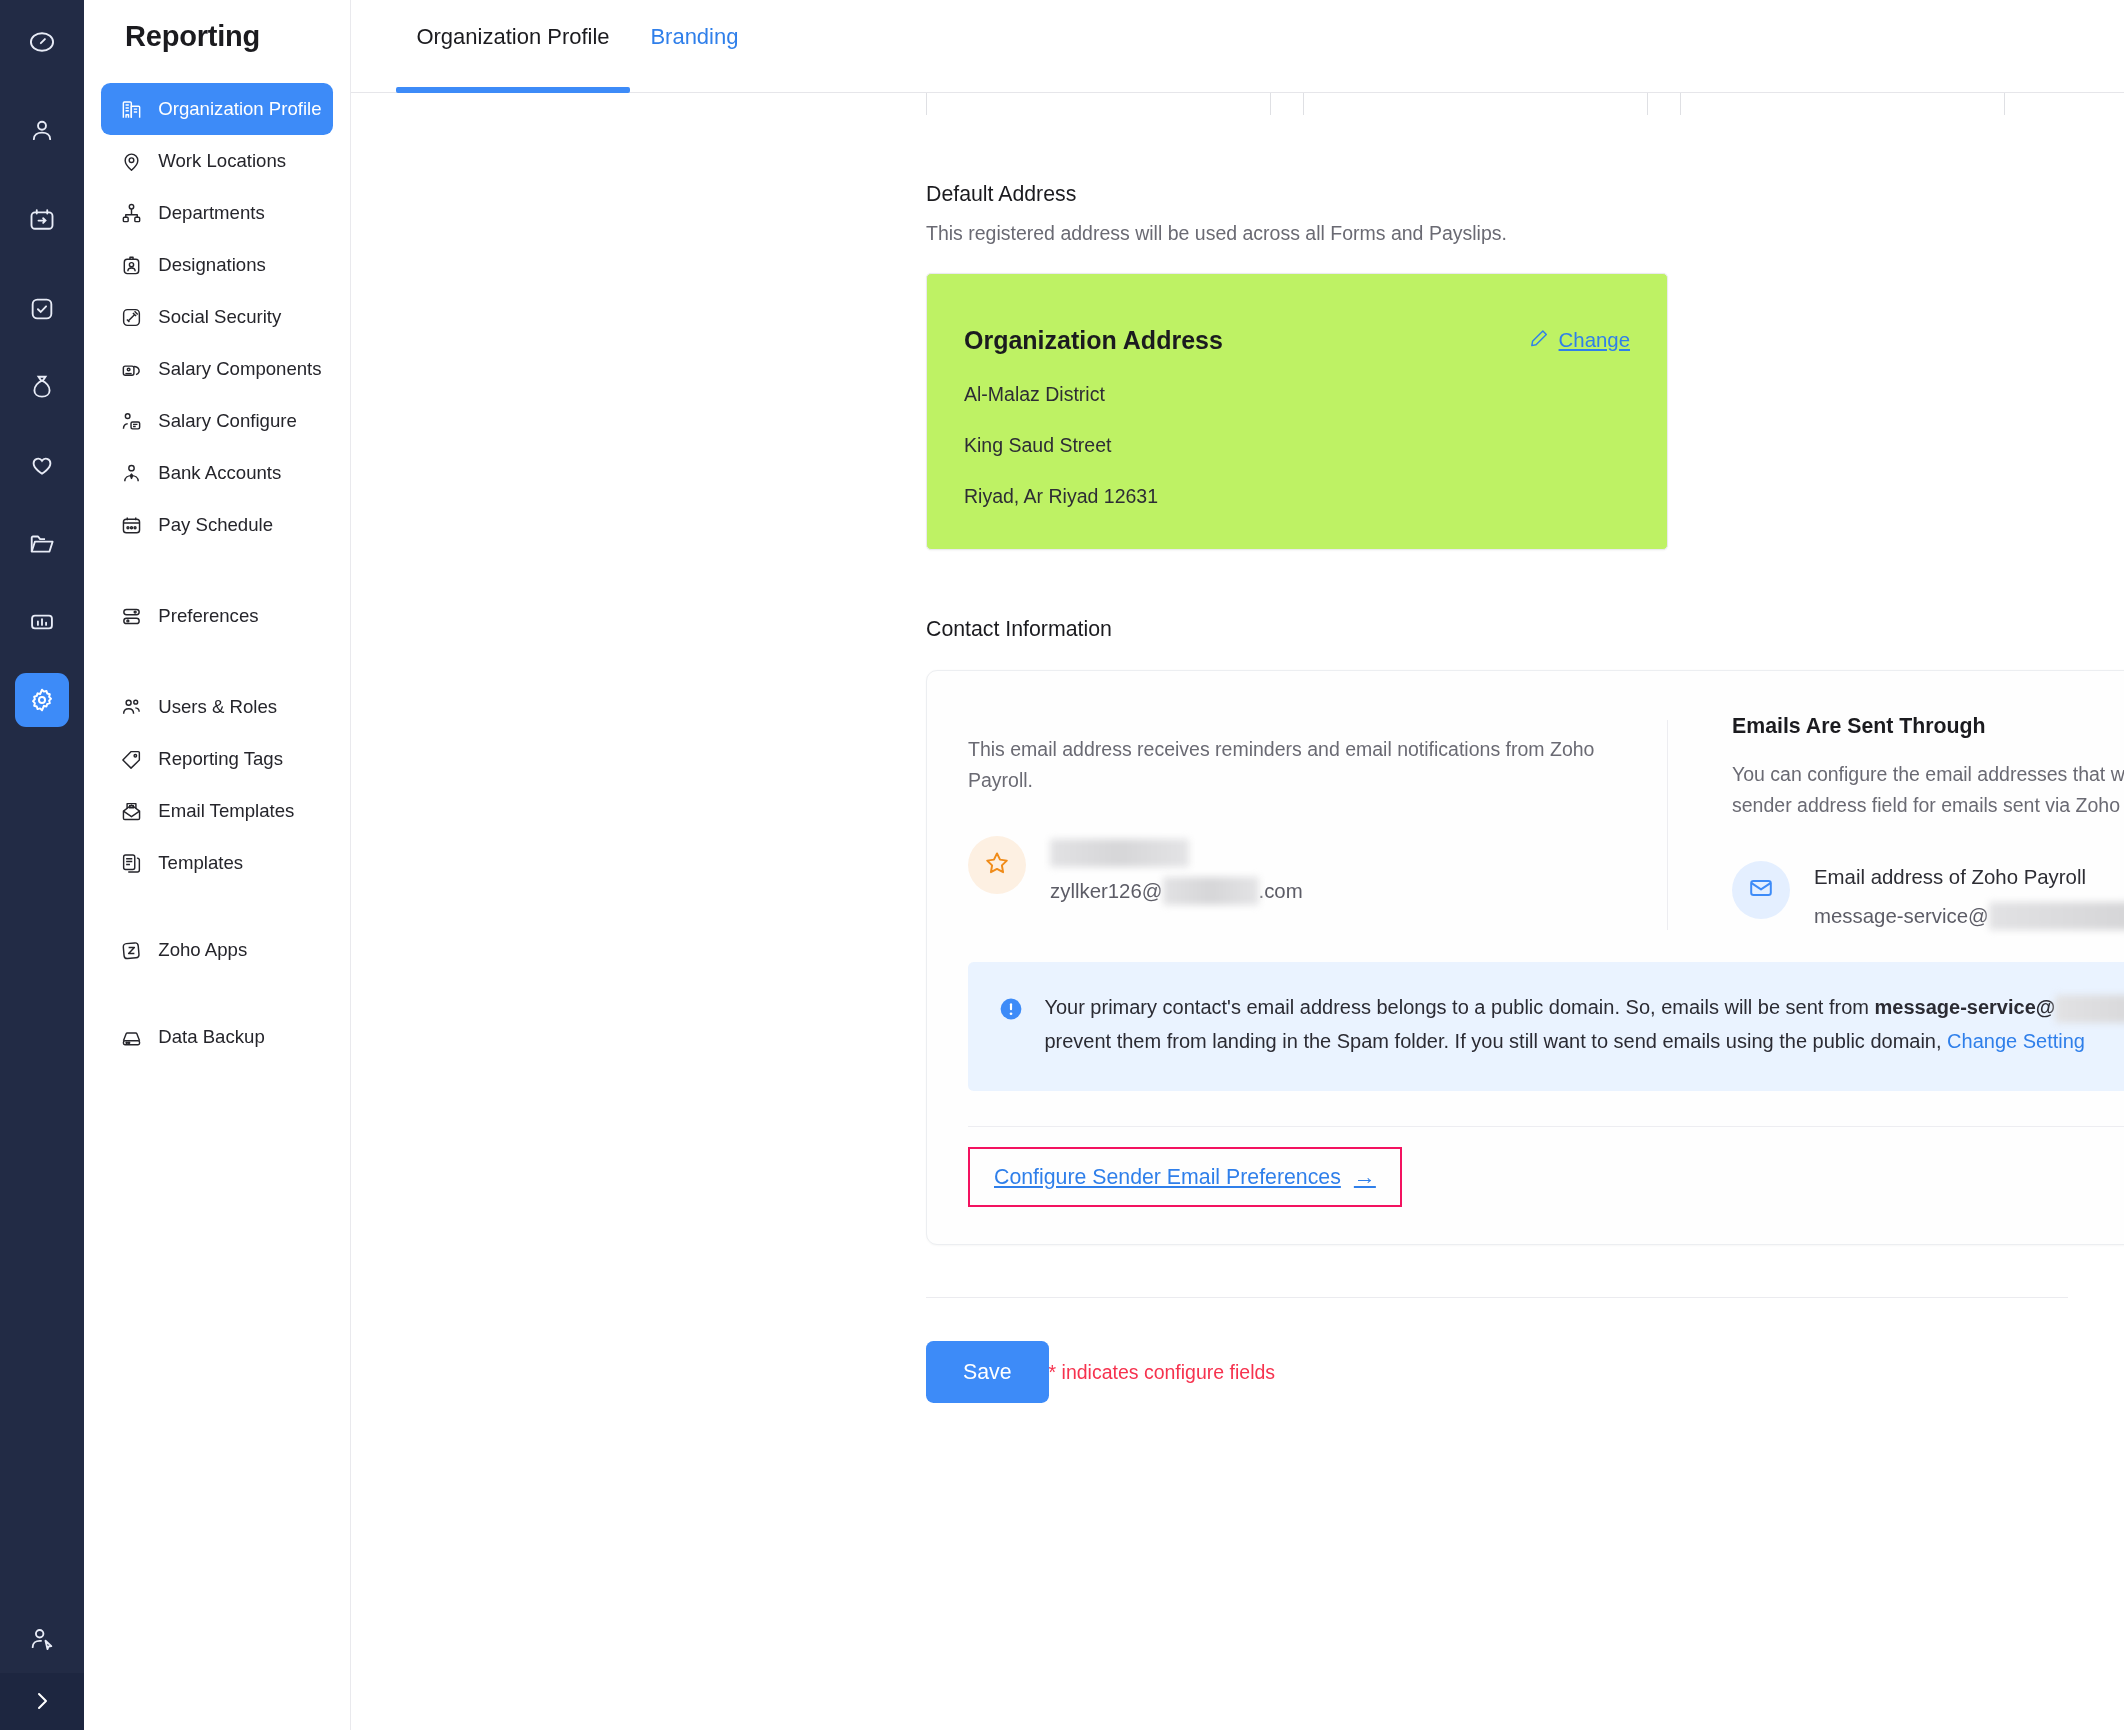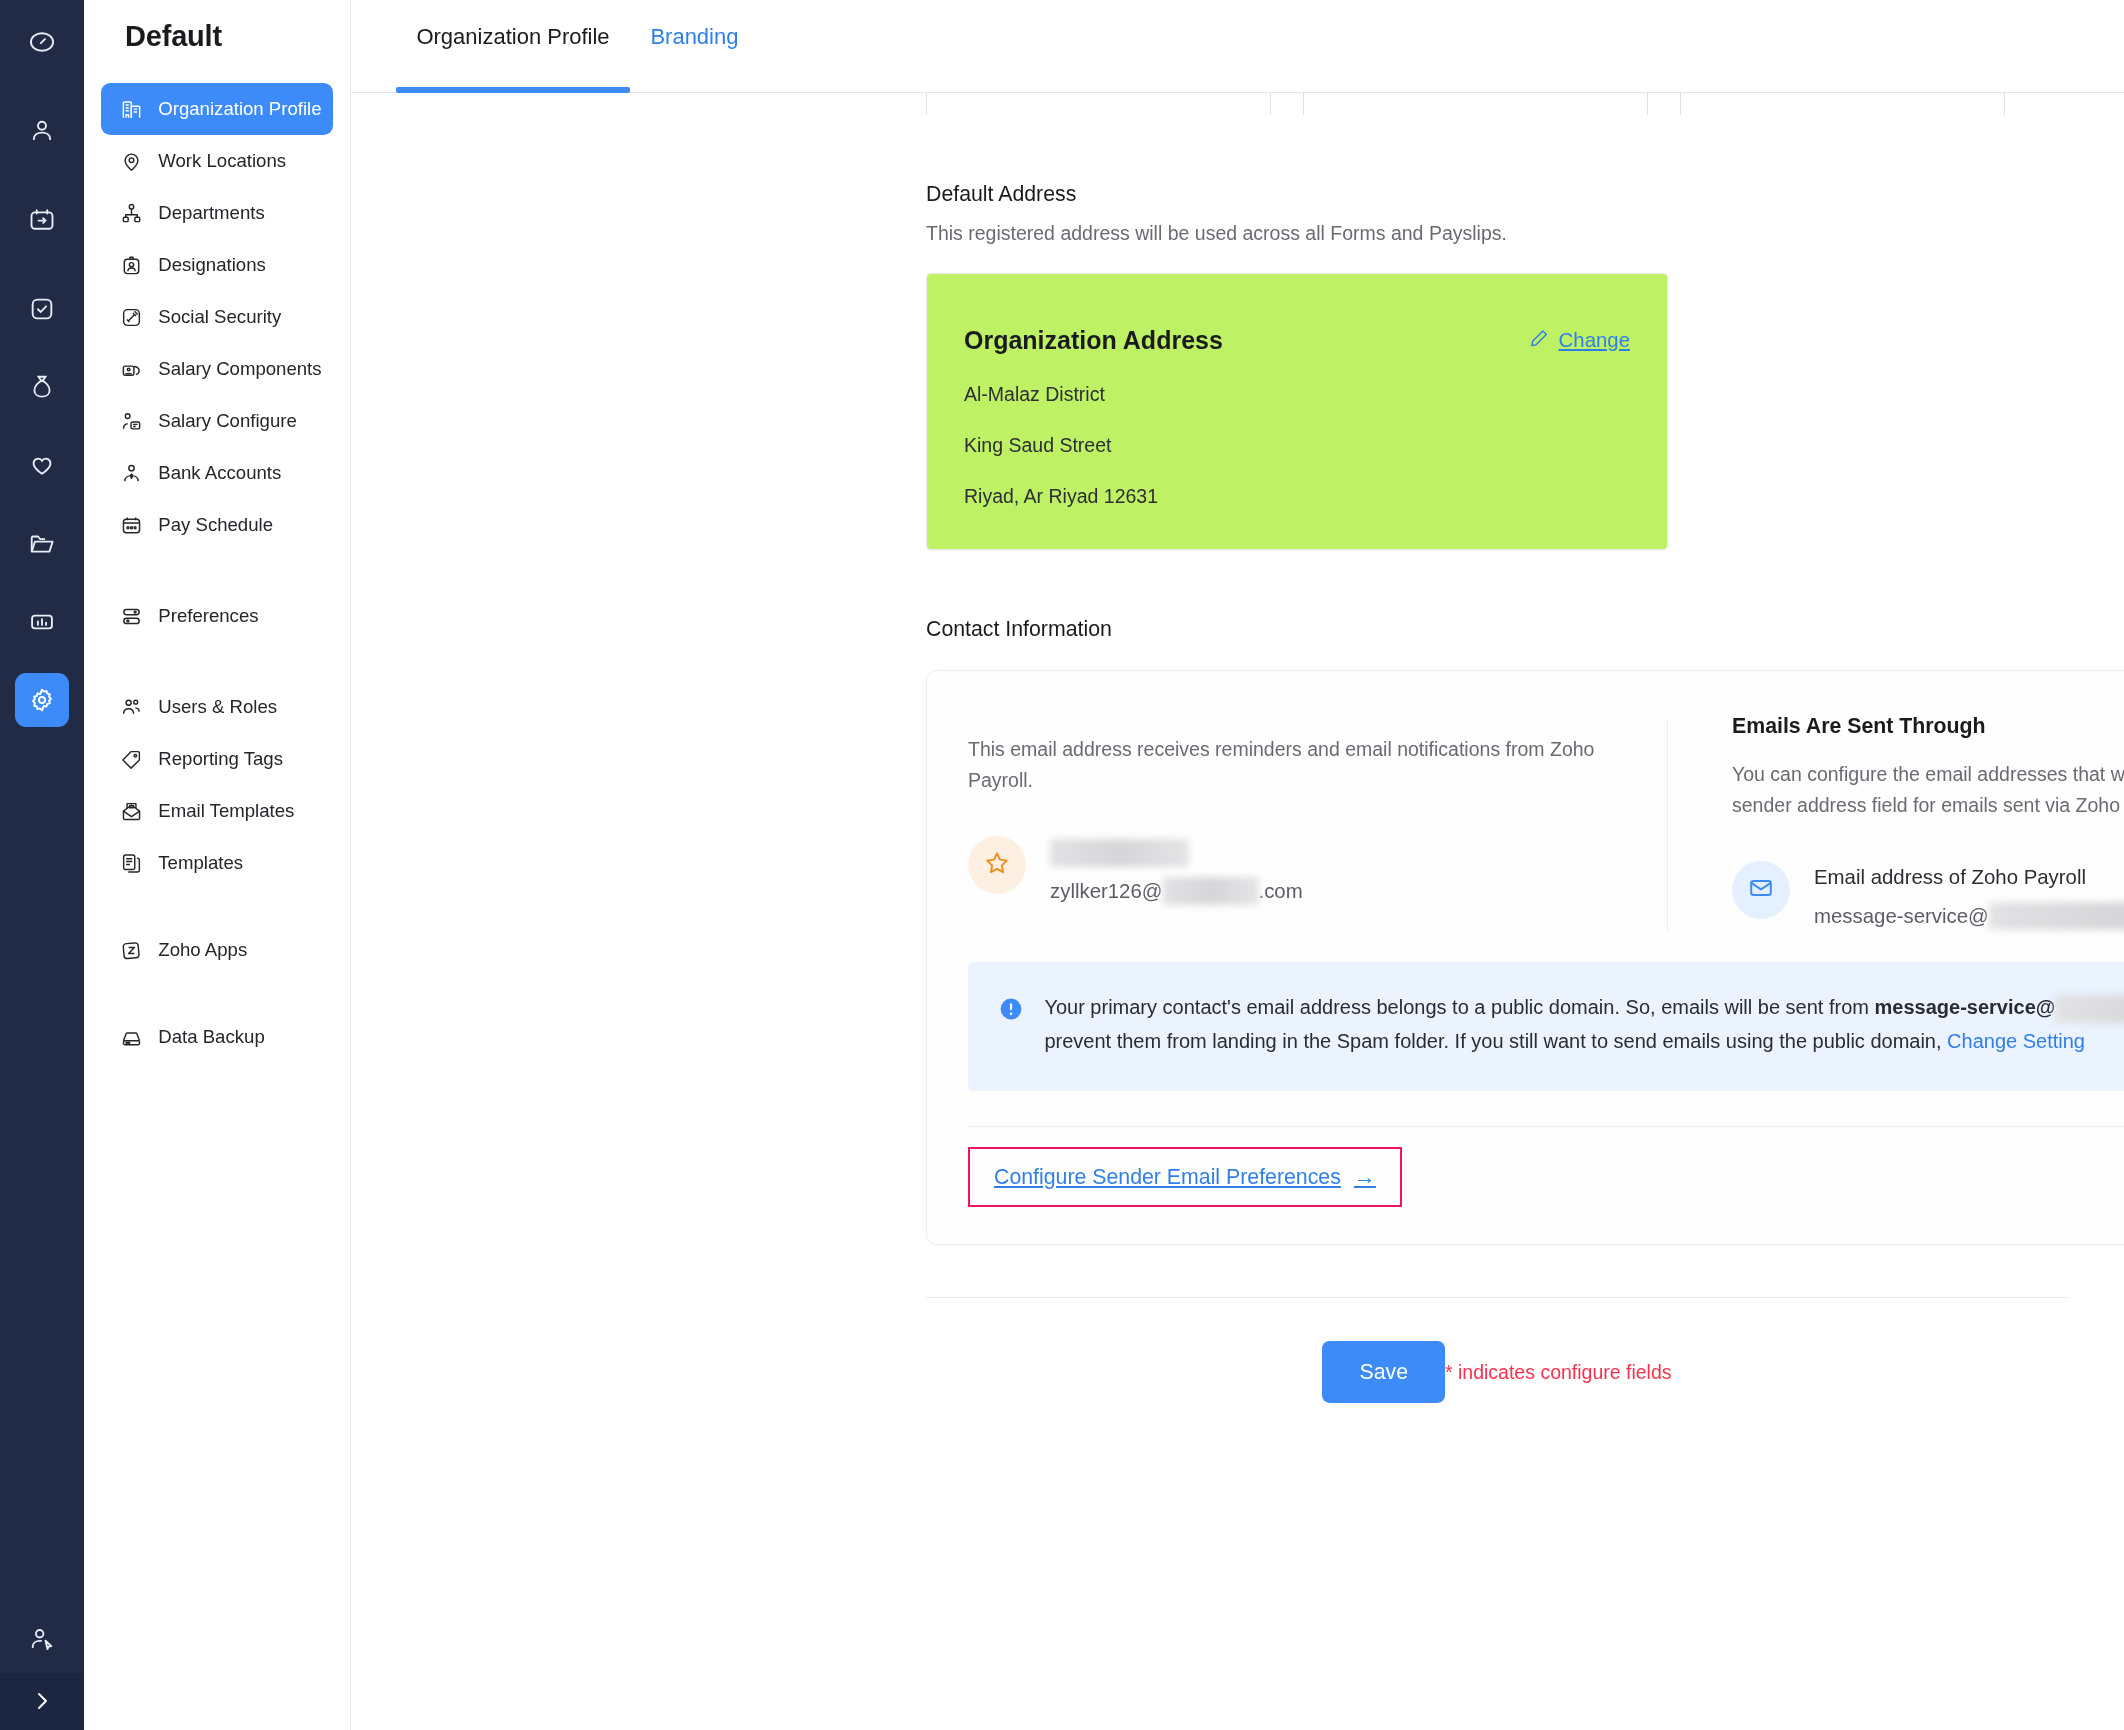--- a/index.html
+++ b/index.html
@@ -169,21 +169,21 @@
   .cfg-wrap { padding: 20.4px 41px 37px 41px; }
   .cfg-link {
     display: inline-flex; align-items: center; gap: 13px;
     color: #2f7fea; font-size: 21.3px;
     border: 2.8px solid #f31260; padding: 15px 24px;
   }
   .cfg-link .arrow { font-size: 22px; }
 
   .bottom-sep { height: 0.9px; background: #ebebef; margin: 52px 56px 0 575px; }
   .bottom-bar {
-    display: flex; align-items: center; justify-content: center;
+    display: flex; align-items: center; justify-content: flex-start;
     padding: 43px 56px 0 575px;
   }
   .save-btn {
     background: #3d8bf8; color: #fff; font-size: 21.3px;
     border: none; border-radius: 7.4px; padding: 18.6px 37px; font-family: inherit;
   }
   .mandatory { color: #f6324e; font-size: 19.5px; }
 </style>
 </head>
 <body>
@@ -297,21 +297,21 @@
         <span>
           <svg viewBox="0 0 24 24" fill="none" stroke="#ffffff" stroke-width="2" stroke-linecap="round" stroke-linejoin="round">
             <path d="M9 5l7 7-7 7"></path>
           </svg>
         </span>
       </div>
     </div>
   </div>
 
   <div class="sidebar">
-    <h1>Default</h1>
+    <h1>Reporting</h1>
 
     <div class="nav-item active">
       <span class="ico">
         <svg viewBox="0 0 24 24" fill="none" stroke="currentColor" stroke-width="1.5" stroke-linejoin="round">
           <path d="M3.5 20.5V5.2a1 1 0 0 1 1-1h6.3a1 1 0 0 1 1 1v15.3"></path>
           <path d="M11.8 20.5V8.6h7.7a1 1 0 0 1 1 1v10.9"></path>
           <path d="M5.8 7.4h3.4M5.8 10.4h3.4M5.8 13.4h3.4M14.4 11.6h3.5M14.4 14.6h3.5"></path>
           <path d="M6.3 20.5v-3.1h2.6v3.1"></path>
         </svg>
       </span>

